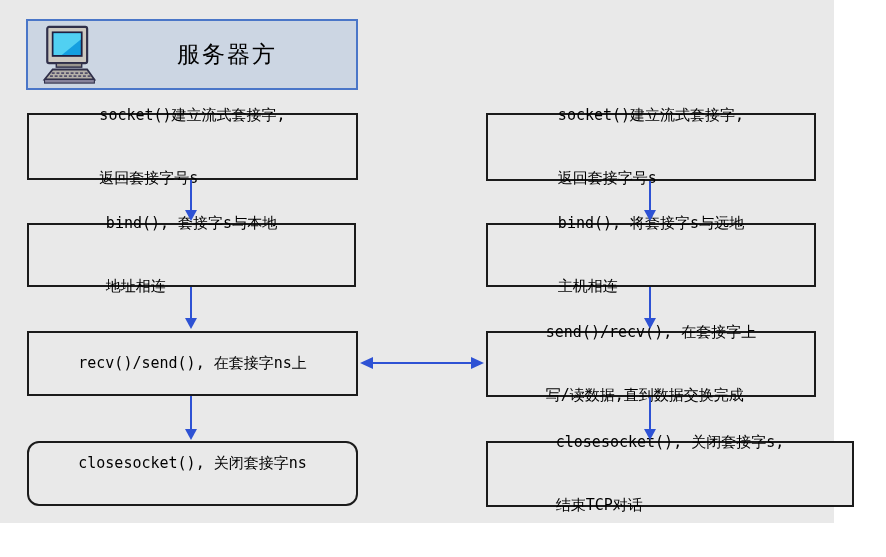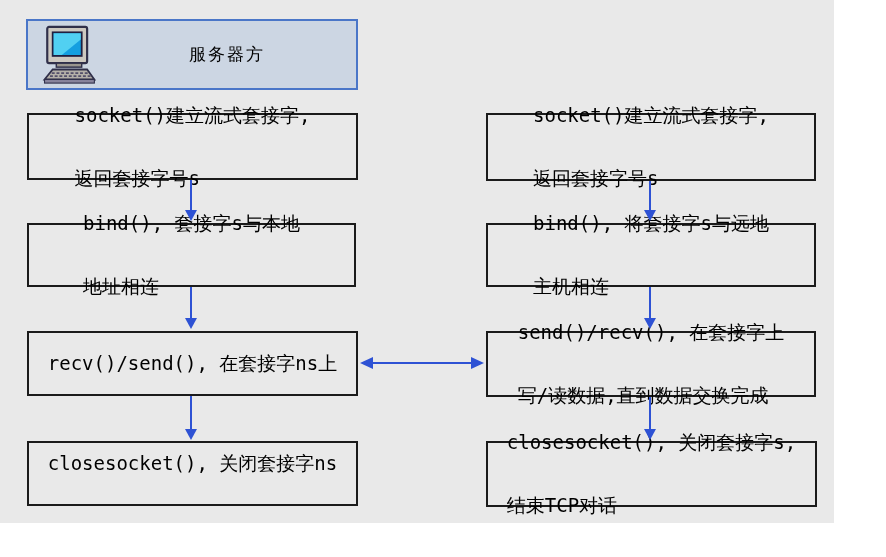--- a/index.html
+++ b/index.html
@@ -21,28 +21,28 @@
     background:var(--panel-bg);
   }
   .hdr{
     position:absolute;box-sizing:border-box;
     background:var(--hdr-fill);border:2px solid var(--hdr-border);
     display:flex;align-items:center;
   }
   .hdr .icon{margin-left:12px;width:58px;height:60px;flex:0 0 auto;}
   .hdr .icon svg{display:block;}
   .hdr .hdr-label{
-    flex:1;text-align:center;font-size:17px;letter-spacing:2px;
+    flex:1;text-align:center;font-size:23px;letter-spacing:2px;
   }
   .flow-box{
     position:absolute;box-sizing:border-box;
     border:2px solid var(--box-border);background:var(--panel-bg);
     display:flex;align-items:center;justify-content:center;
   }
-  .box-text{font-size:19px;line-height:21px;text-align:left;white-space:pre;}
+  .box-text{font-size:15px;line-height:21px;text-align:left;white-space:pre;}
   .box-text .l2:empty{display:none;}
   .arrow-down{
     position:absolute;width:2px;background:var(--arrow);
   }
   .arrow-down::after{
     content:"";position:absolute;left:50%;transform:translateX(-50%);
     bottom:-11px;width:0;height:0;
     border-left:6px solid transparent;border-right:6px solid transparent;
     border-top:11px solid var(--arrow);
   }
@@ -96,21 +96,21 @@
       <div class="l2">地址相连</div>
     </div>
   </div>
 
   <div class="flow-box" style="left:27px;top:331px;width:331px;height:65px;">
     <div class="box-text">
       <div class="l1">recv()/send(), 在套接字ns上</div>
     </div>
   </div>
 
-  <div class="flow-box" style="left:27px;top:441px;width:331px;height:65px;">
+  <div class="flow-box" style="left:27px;top:441px;width:331px;height:65px;border-radius:12px;">
     <div class="box-text">
       <div class="l1">closesocket(), 关闭套接字ns</div>
       
     </div>
   </div>
 
 
   <div class="flow-box" style="left:486px;top:113px;width:330px;height:68px;">
     <div class="box-text">
       <div class="l1">socket()建立流式套接字,</div>
@@ -125,21 +125,21 @@
     </div>
   </div>
 
   <div class="flow-box" style="left:486px;top:331px;width:330px;height:66px;">
     <div class="box-text">
       <div class="l1">send()/recv(), 在套接字上</div>
       <div class="l2">写/读数据,直到数据交换完成</div>
     </div>
   </div>
 
-  <div class="flow-box" style="left:486px;top:441px;width:331px;height:66px;">
+  <div class="flow-box" style="left:486px;top:441px;width:368px;height:66px;">
     <div class="box-text">
       <div class="l1">closesocket(), 关闭套接字s,</div>
       <div class="l2">结束TCP对话</div>
     </div>
   </div>
 
   <div class="arrow-down" style="left:190px;top:180px;height:30px;"></div>
   <div class="arrow-down" style="left:190px;top:287px;height:31px;"></div>
   <div class="arrow-down" style="left:190px;top:396px;height:33px;"></div>
 

